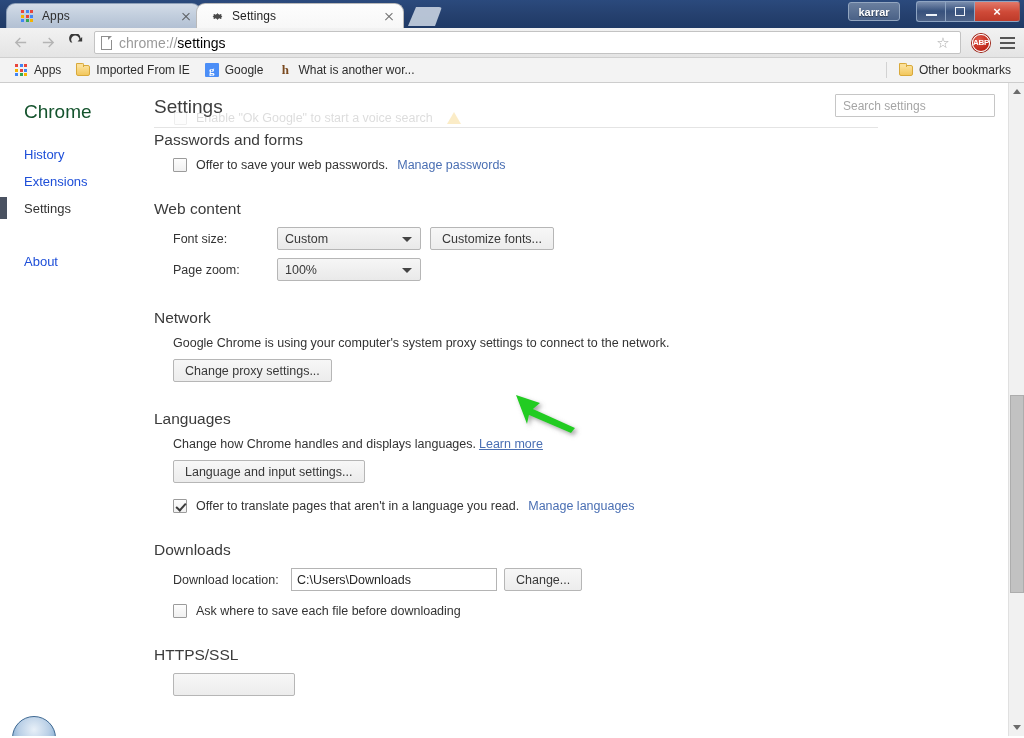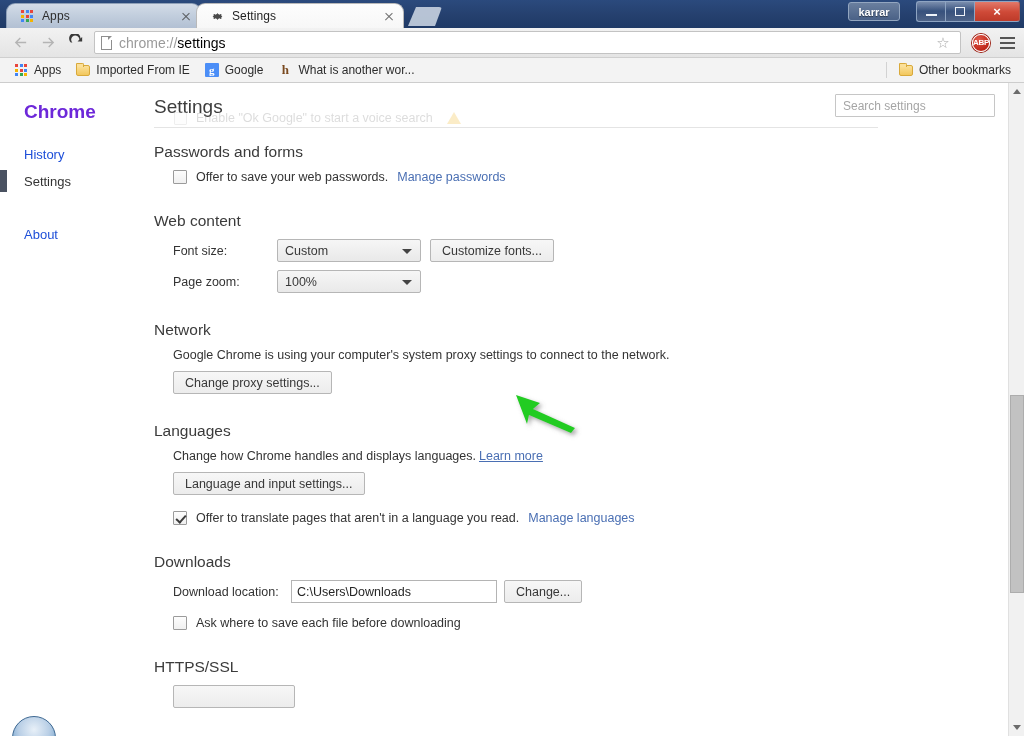--- a/index.html
+++ b/index.html
@@ -166,21 +166,21 @@
   .h-ico { color: #7a4a20; font-weight: bold; font-size: 13px; font-family:"Liberation Serif", serif; }
   .bm-right { margin-left: auto; display: flex; align-items: center; }
   .bm-sep { width: 1px; height: 16px; background: #d2d2d2; margin: 0 4px; }
 
   
   .page { position: relative; height: 653px; background: #fff; overflow: hidden; }
 
   .sidebar { position: absolute; left: 0; top: 0; width: 154px; height: 100%; }
   .brand {
     position: absolute; left: 24px; top: 18px;
-    font-size: 19px; color: #6d28d9; font-weight: bold; text-align: center;
+    font-size: 19px; color: #14532d; font-weight: normal; text-align: center;
   }
   .nav { position: absolute; left: 0; top: 58px; width: 154px; }
   .nav-item {
     position: relative; height: 27px; display: flex; align-items: center;
     padding-left: 24px; font-size: 13px; color: #1d4ed8;
   }
   .nav-item.active { color: #333; }
   .nav-item.active::before {
     content:""; position: absolute; left: 0; top: 2px; width: 7px; height: 22px; background: #4a5261;
   }
@@ -212,21 +212,21 @@
     font-size: 12px; color: #9b9b9b; padding: 0 7px;
     display: flex; align-items: center;
   }
   .search-box input {
     border: none; outline: none; width: 100%; font-size: 12px; color: #4a4a4a;
     font-family: "Liberation Sans", sans-serif; background: transparent;
   }
   .search-box input::placeholder { color: #a5a5a5; }
 
   .sections { position: absolute; left: 0; top: 44px; right: 0; }
-  .section-title { font-size: 15.5px; color: #3b3b3b; margin: 16px 0 9px 0; }
+  .section-title { font-size: 15.5px; color: #3b3b3b; margin: 4px 0 9px 0; }
   .section { margin-bottom: 28px; }
   .indent { padding-left: 19px; }
 
   .cb-row { display: flex; align-items: center; margin-bottom: 14px; font-size: 12.5px; color: #333; }
   .checkbox {
     width: 14px; height: 14px; border: 1px solid #9b9b9b; border-radius: 1px;
     background: linear-gradient(to bottom,#fdfdfd,#f0f0f0);
     margin-right: 9px; flex: 0 0 14px; position: relative;
   }
   .checkbox.checked::after {
@@ -431,20 +431,23 @@
   </div>
 
   <div class="page">
 
     <div class="sidebar">
       <div class="brand">Chrome</div>
       <div class="nav">
         <div class="nav-item">
           <span>History</span>
         </div>
+        <div class="nav-item">
+          <span>Extensions</span>
+        </div>
         <div class="nav-item active">
           <span>Settings</span>
         </div>
         <div class="nav-gap"></div>
         <div class="nav-item">
           <span>About</span>
         </div>
       </div>
     </div>
 

